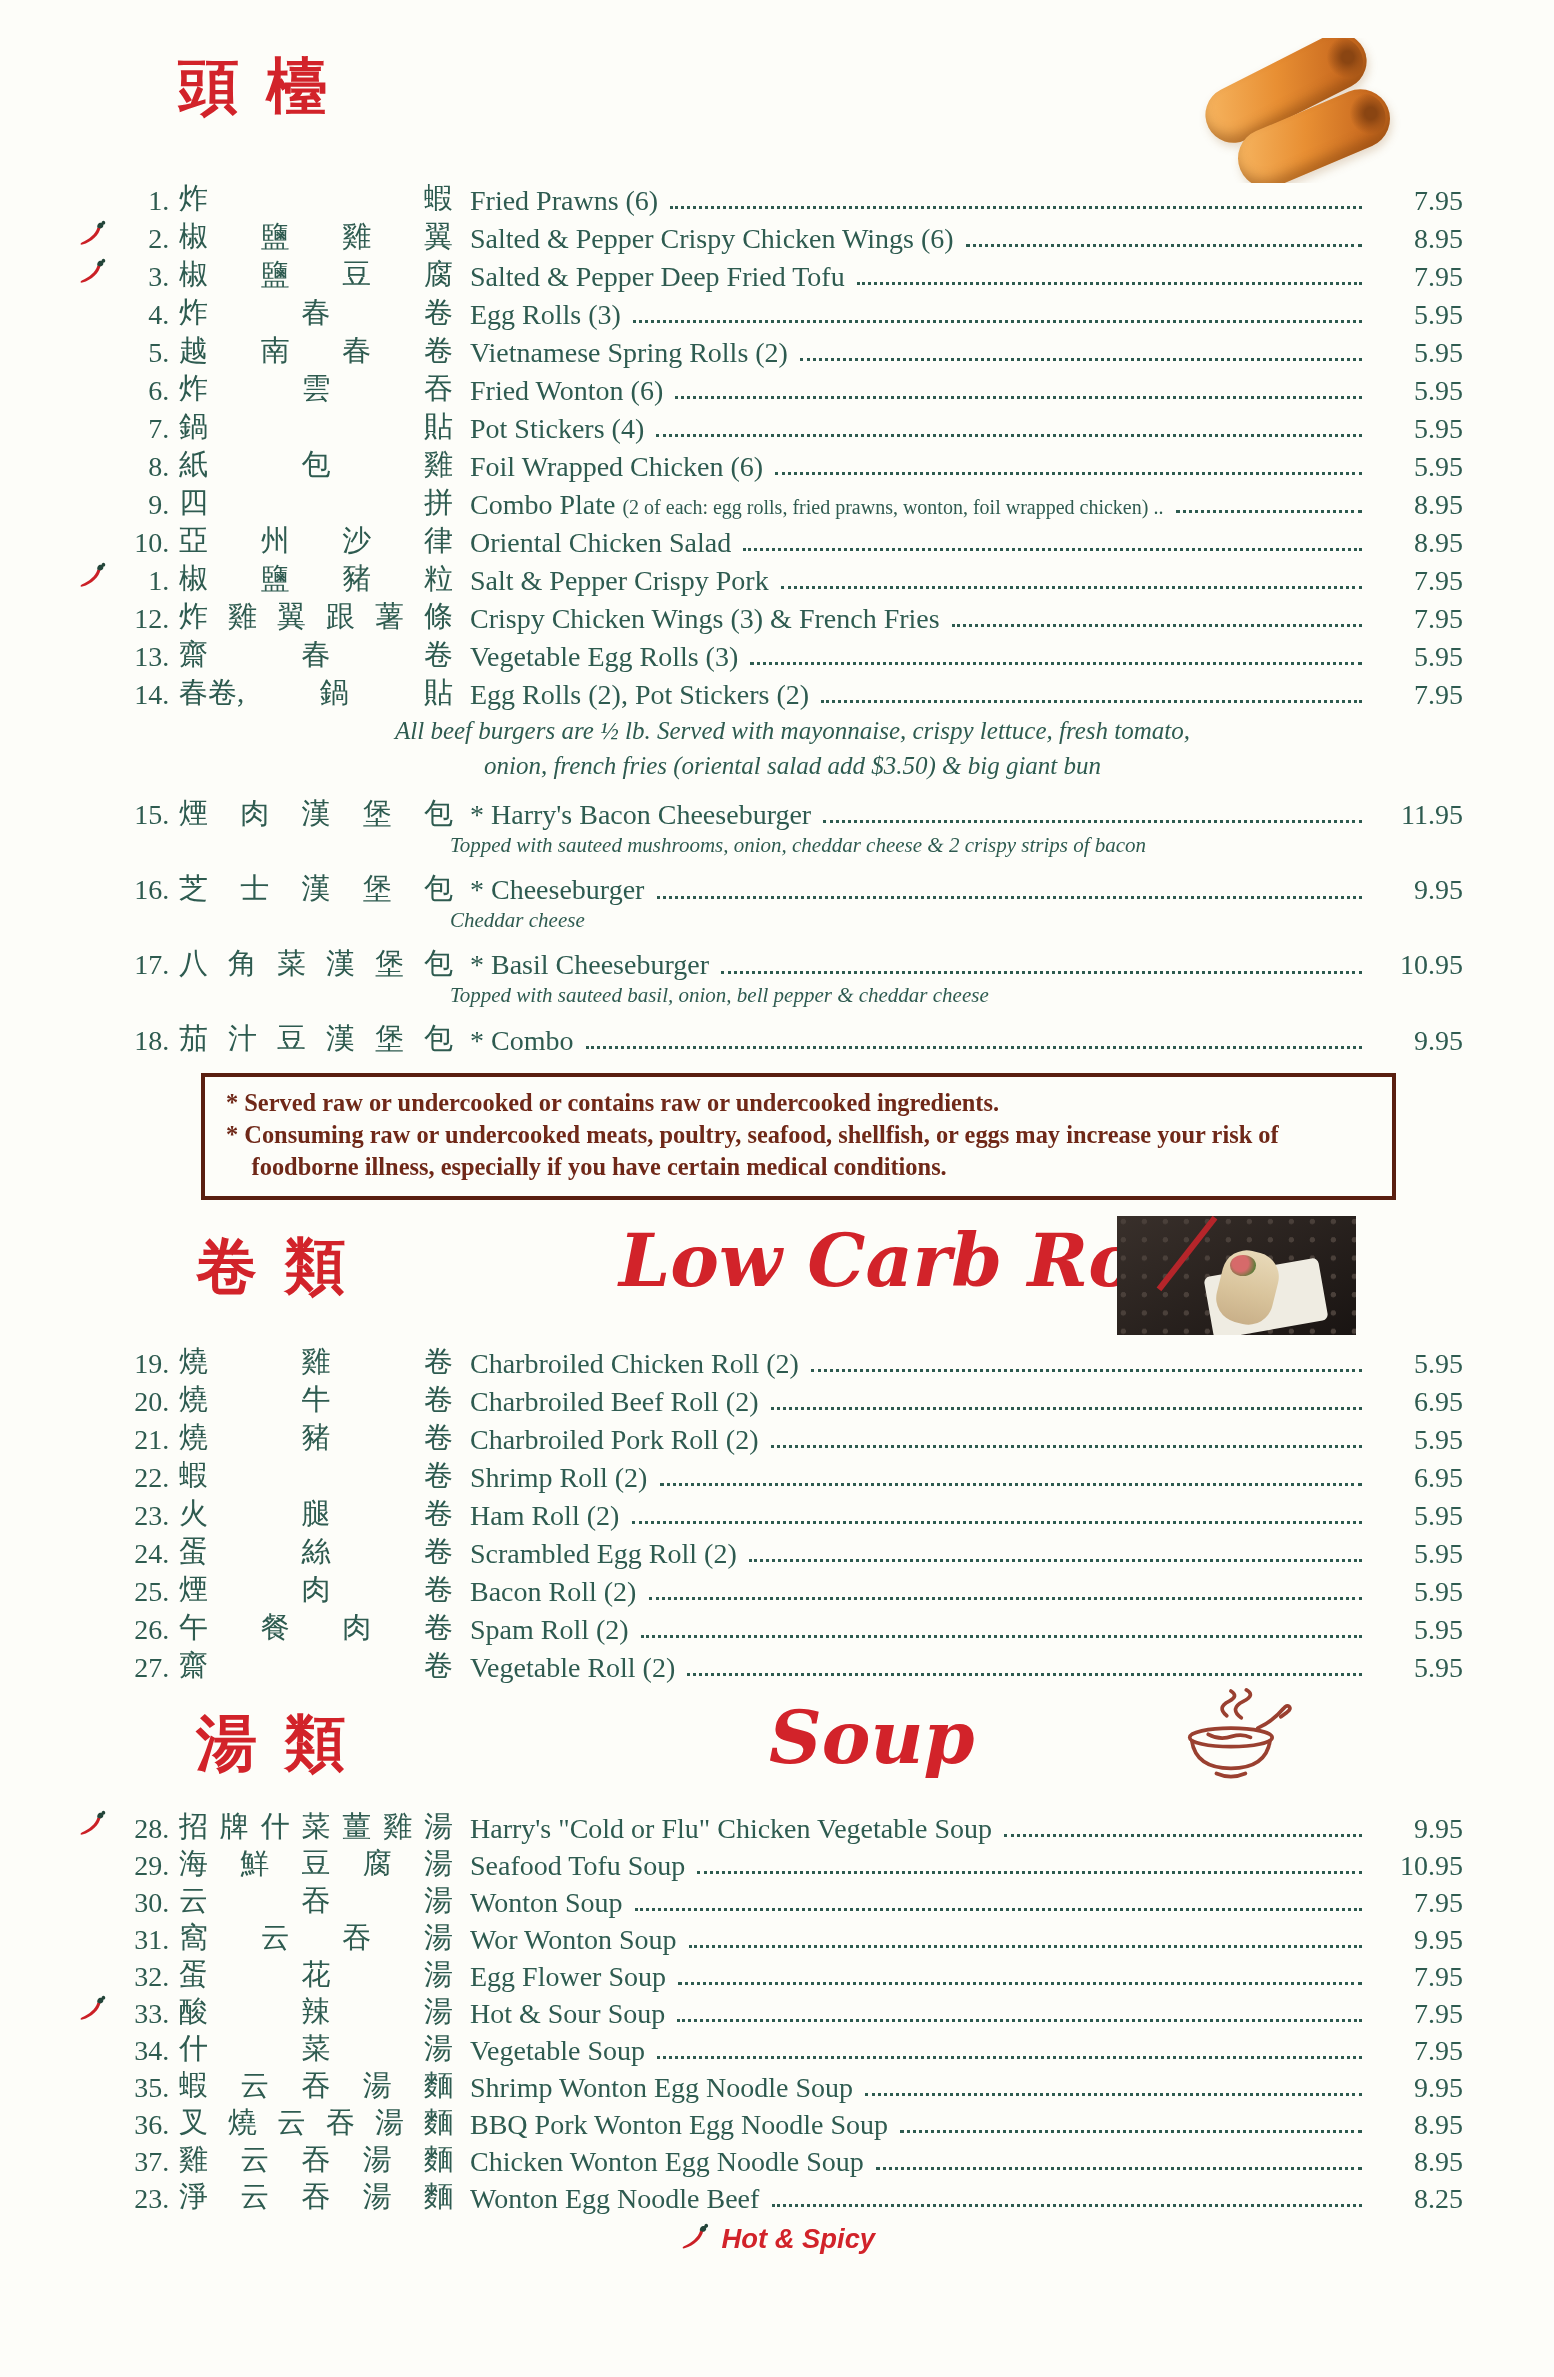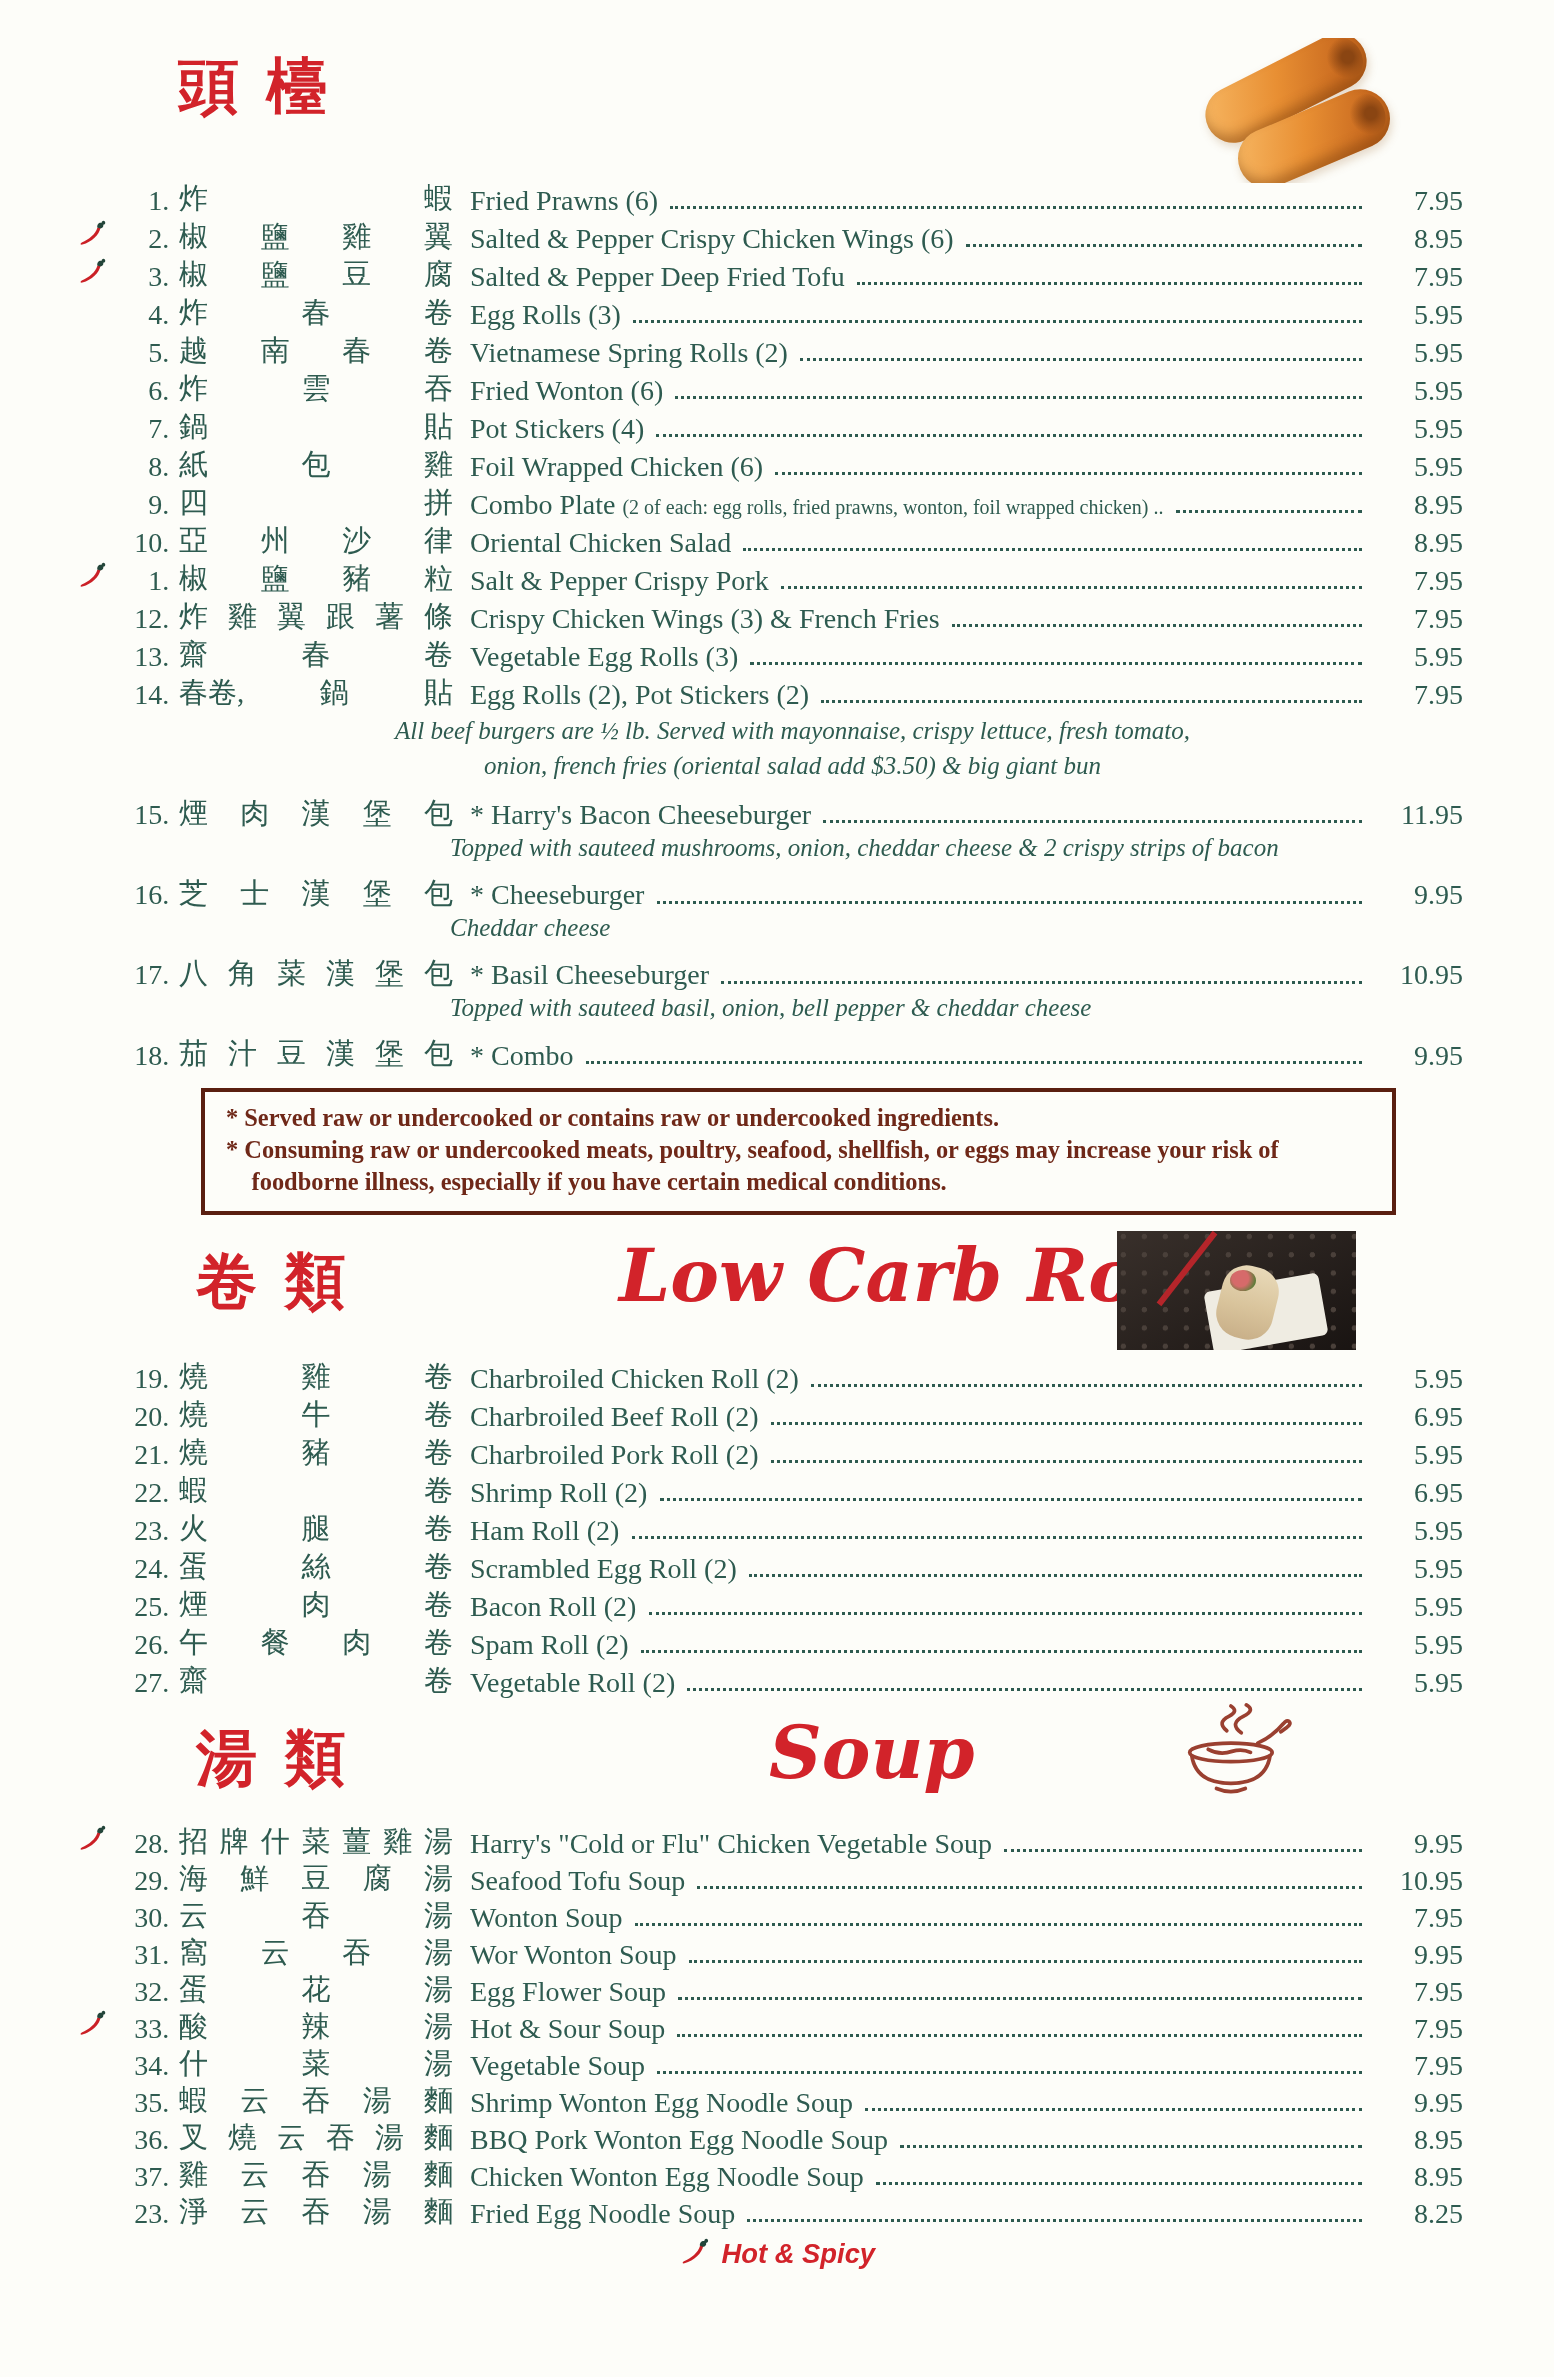--- a/index.html
+++ b/index.html
@@ -95,21 +95,21 @@
   #rows-soup .row{height:37px;}
   .c-spicy{width:38px;display:flex;align-items:center;}
   .c-spicy svg{width:33px;height:33px;margin-bottom:1.2px;}
   .c-num{width:64px;text-align:right;padding-right:9.8px;font-size:28px;line-height:1.05;}
   .c-zh{width:274px;display:flex;justify-content:space-between;font-size:29px;line-height:1.1;}
   .c-zh i{font-style:normal;}
   .c-en{margin-left:17px;font-size:28px;line-height:1.05;white-space:nowrap;}
   .c-en small{font-size:20px;}
   .c-leader{flex:1;min-width:14.6px;border-bottom:3px dotted var(--green);margin:0 9.8px 6.1px 12.2px;}
   .c-price{width:91px;text-align:right;font-size:28px;line-height:1.05;}
-  .note{font-style:italic;font-size:25px;line-height:1.25;margin:2.4px 0 3.7px 373px;color:var(--green);}
+  .note{font-style:italic;font-size:21px;line-height:1.25;margin:2.4px 0 3.7px 373px;color:var(--green);}
   
   .warning{
     margin:18.3px 158px 0 201px;
     border:4.3px solid var(--maroon-border);
     padding:9.8px 21px 12.2px;
     color:var(--maroon);
     font-weight:bold;
     font-size:24.4px;line-height:1.32;
   }
   .warning p{padding-left:25.6px;text-indent:-25.6px;}
@@ -683,21 +683,21 @@
       <div class="row">
         <span class="c-spicy"></span>
         <span class="c-num">23.</span>
         <span class="c-zh">
           <i>淨</i>
           <i>云</i>
           <i>吞</i>
           <i>湯</i>
           <i>麵</i>
         </span>
-        <span class="c-en">Fried Egg Noodle Soup</span>
+        <span class="c-en">Wonton Egg Noodle Beef</span>
         <span class="c-leader"></span>
         <span class="c-price">8.25</span>
       </div>
     </div>
 
   <div class="footer">
     <svg viewBox="0 0 56 56" width="34" height="34">
         <use href="#chili"></use>
       </svg>
     <span class="footer-label">Hot &amp; Spicy</span>

